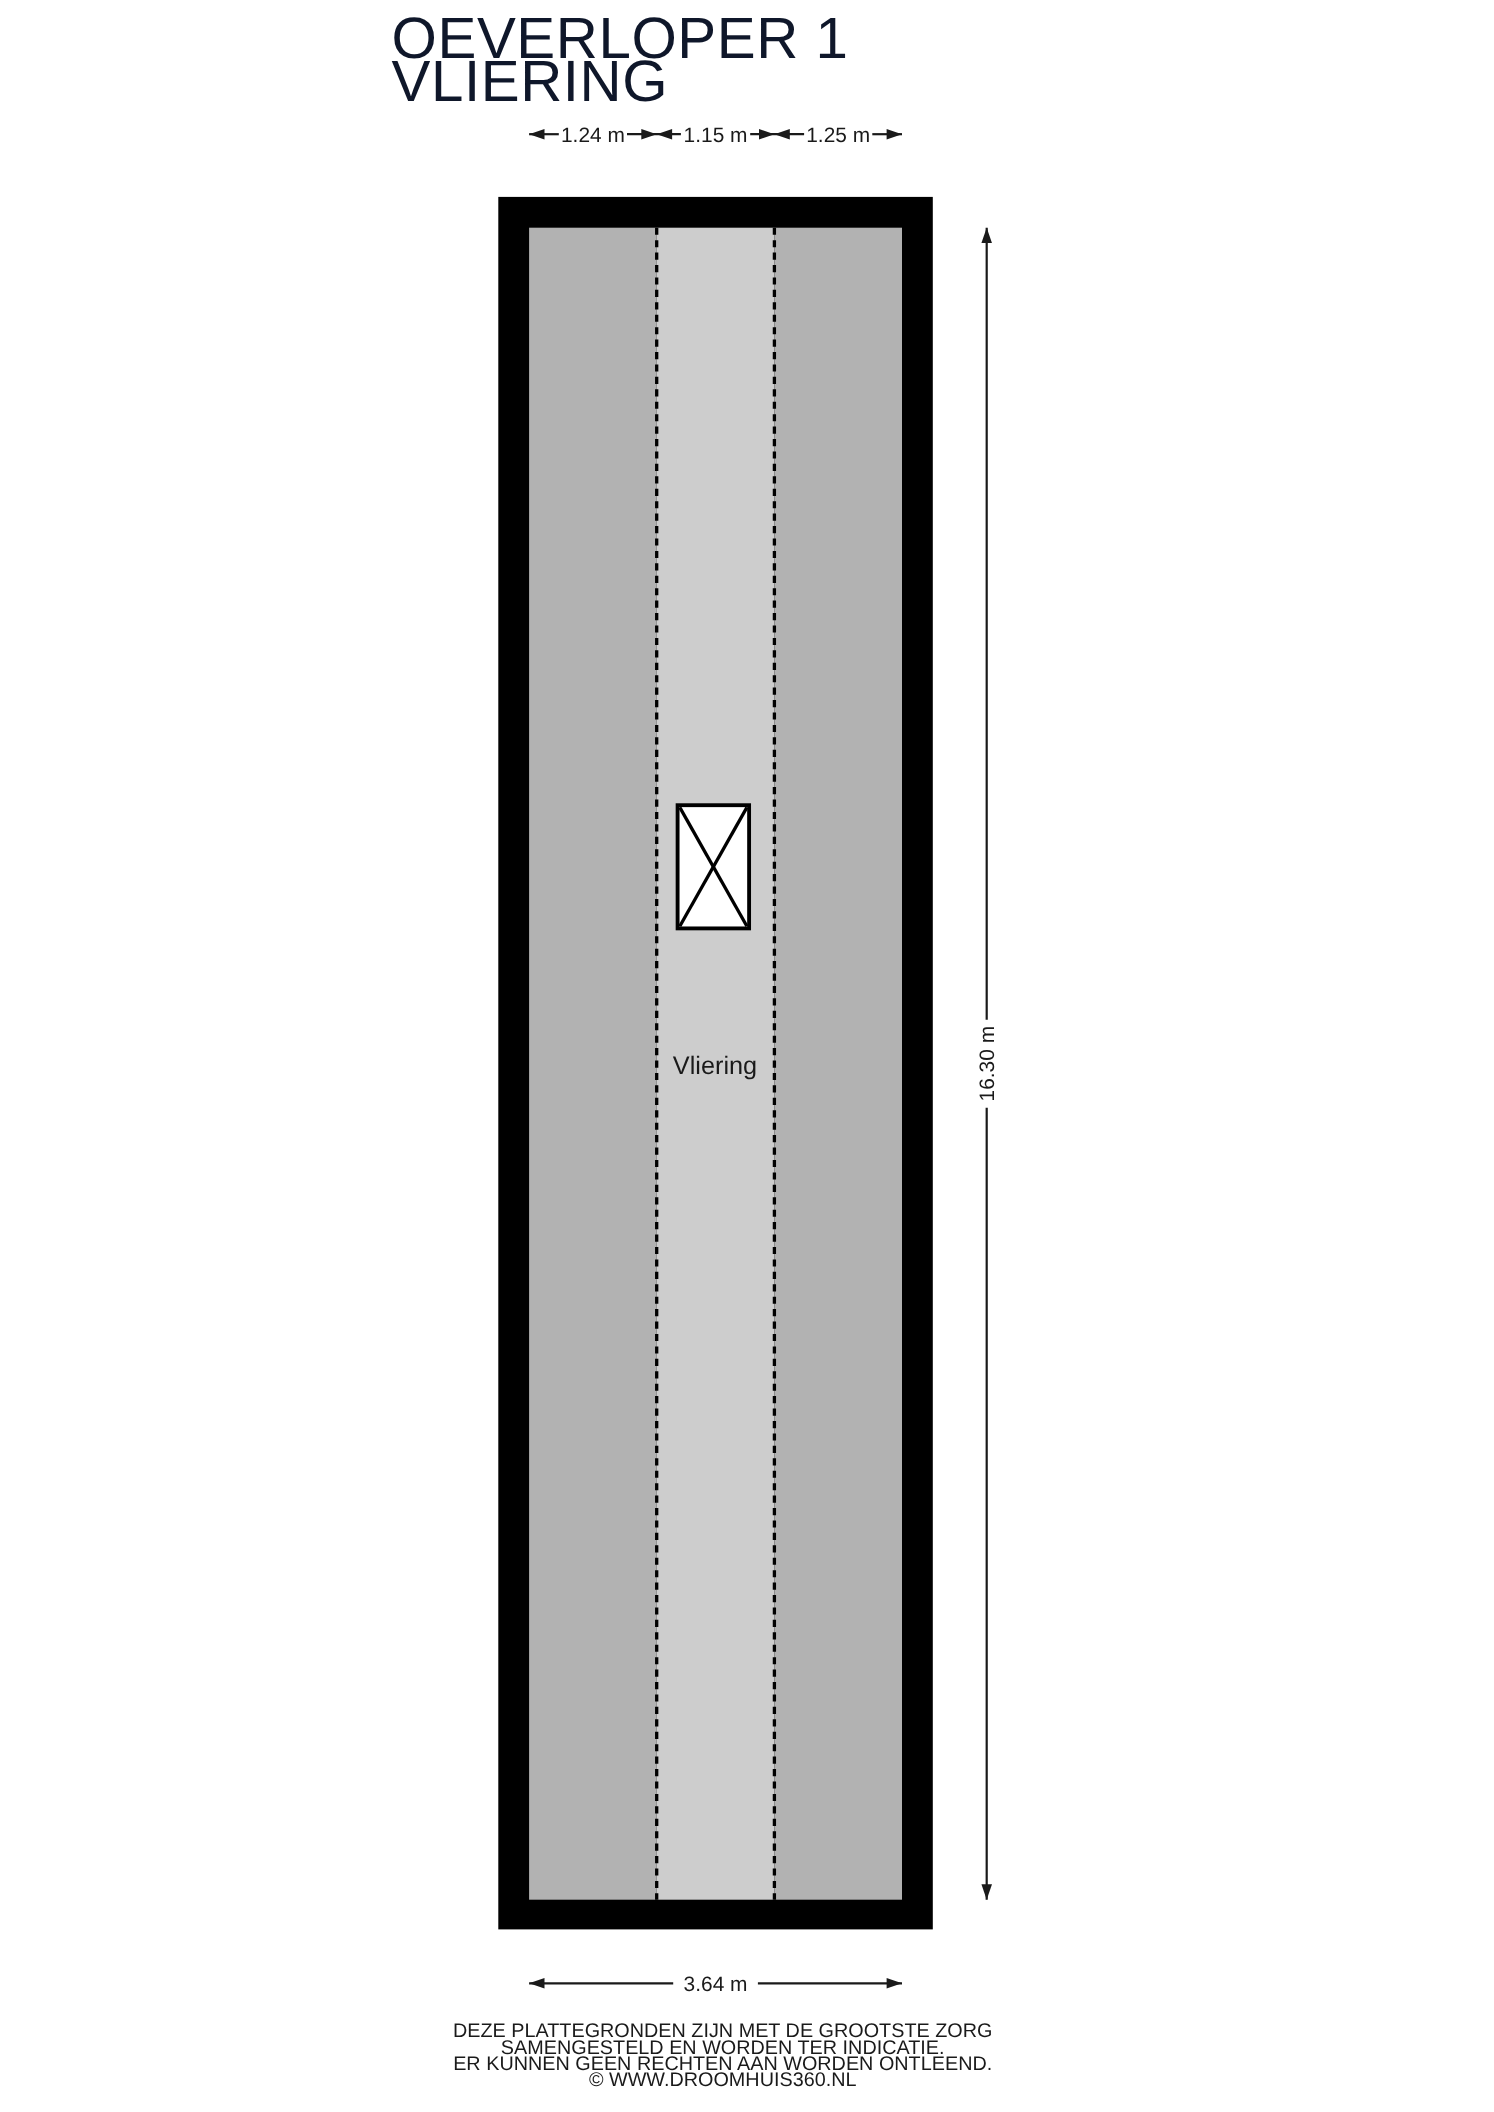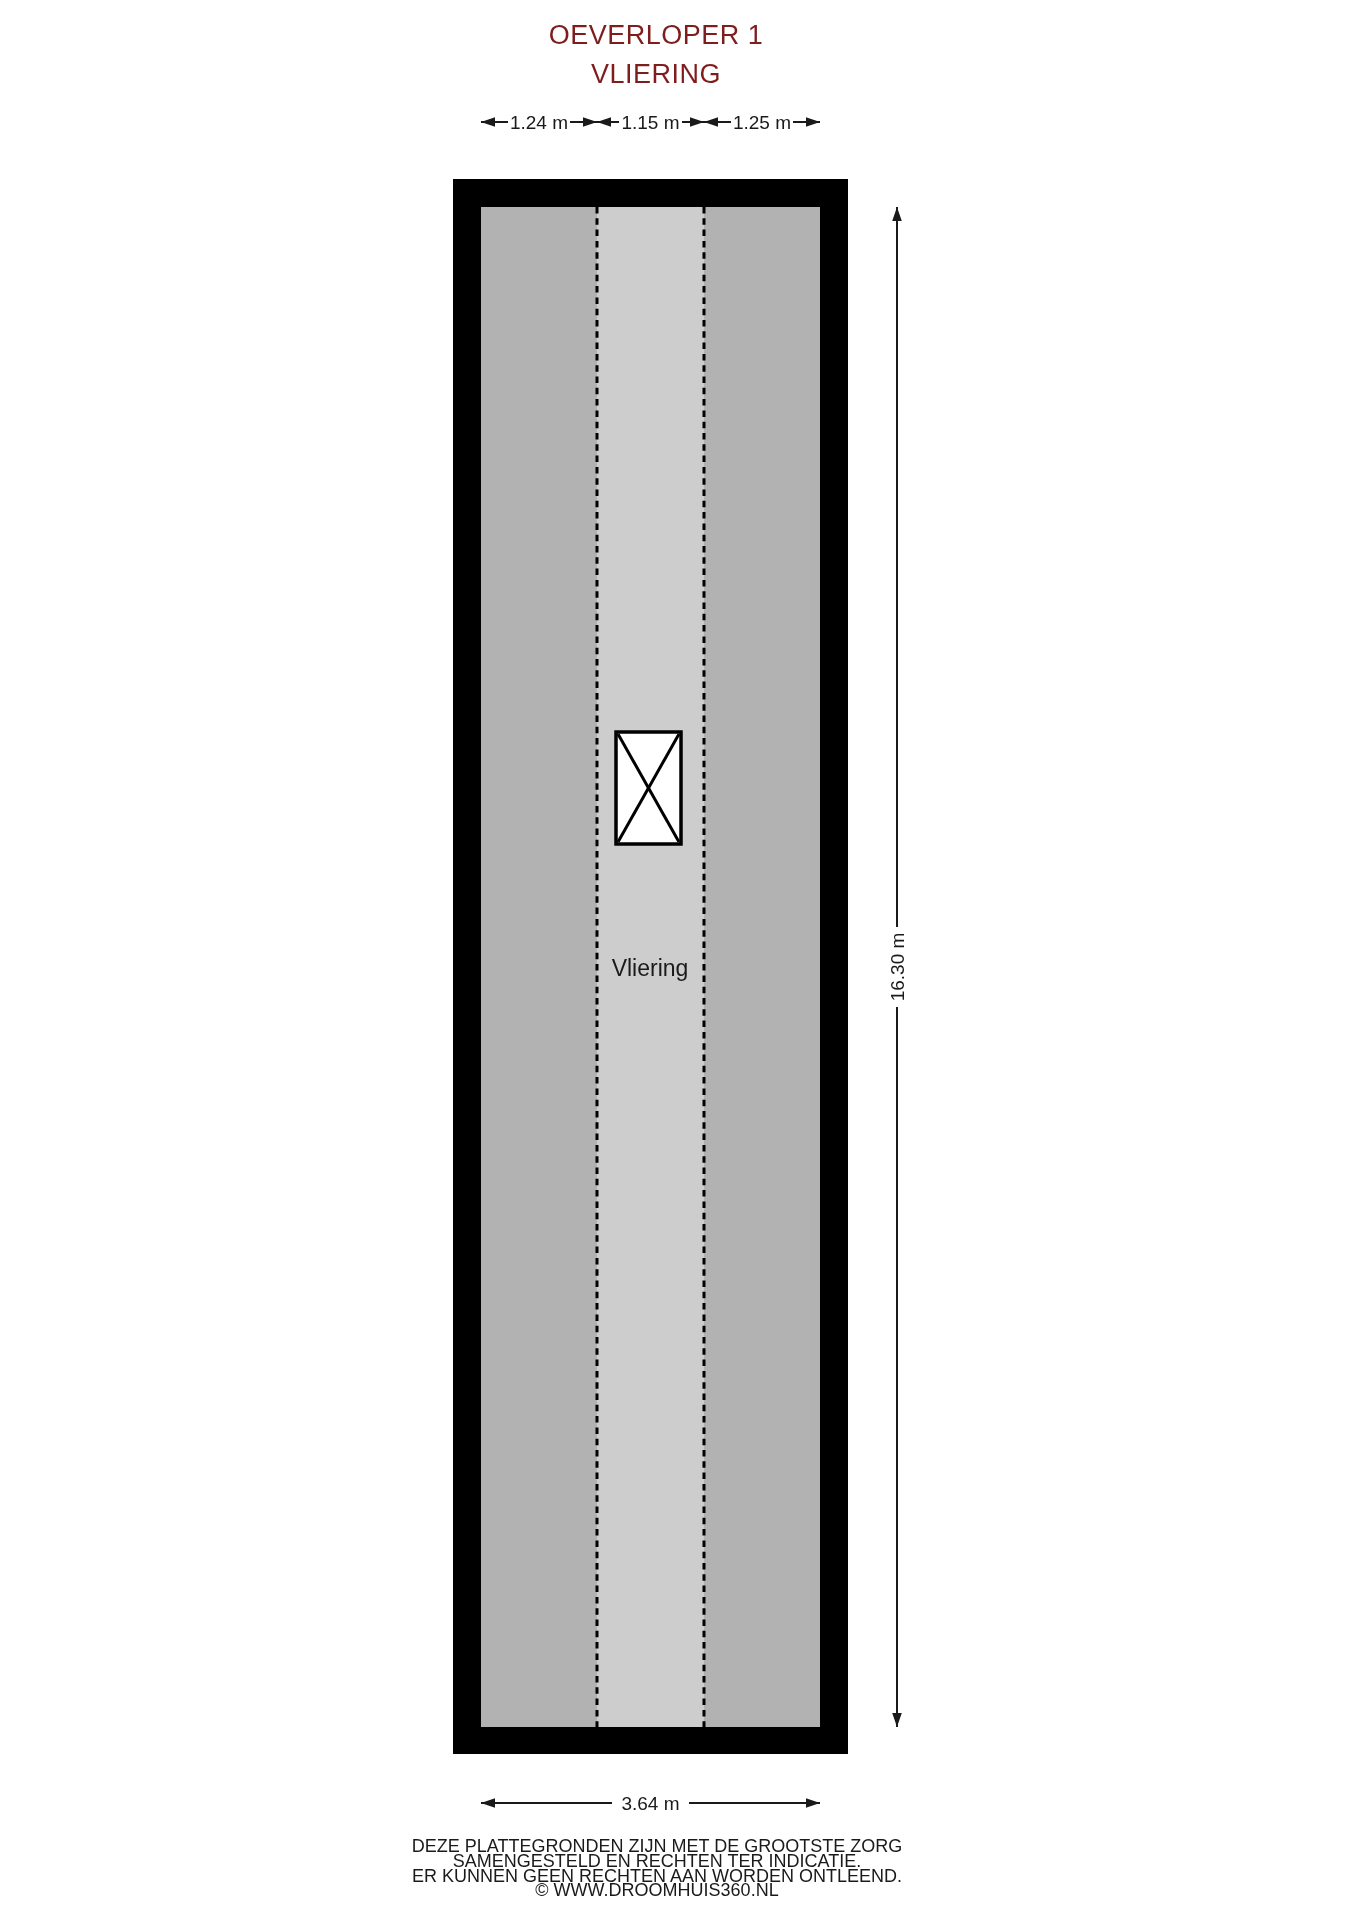--- a/index.html
+++ b/index.html
@@ -9,23 +9,22 @@
     height: 1920px;
     background: #ffffff;
     font-family: "Liberation Sans", sans-serif;
     overflow: hidden;
   }
   .title-block {
     position: absolute;
     top: 16px;
     left: 356px;
     width: 600px;
-    text-align: center;
-    color: #7f1d1d;
-    font-size: 27px;
+    color: #0f172a;
+    font-size: 53px;
     line-height: 39px;
     letter-spacing: 0.5px;
     white-space: nowrap;
   }
   .plan-svg {
     position: absolute;
     left: 0;
     top: 0;
     width: 1358px;
     height: 1920px;
@@ -102,18 +101,18 @@
       <line x1="481" y1="1803" x2="612" y2="1803" stroke-width="2" stroke="#1a1a1a"></line>
       <line x1="689" y1="1803" x2="820" y2="1803" stroke-width="2" stroke="#1a1a1a"></line>
       <polygon points="481,1803 495,1798.2 495,1807.8" fill="#1a1a1a"></polygon>
       <polygon points="820,1803 806,1798.2 806,1807.8" fill="#1a1a1a"></polygon>
       <text class="dim-text" x="650.5" y="1810" text-anchor="middle" fill="#1a1a1a">3.64 m</text>
     </g>
   </svg>
 
   <div class="footer-block">
     <div>DEZE PLATTEGRONDEN ZIJN MET DE GROOTSTE ZORG</div>
-    <div>SAMENGESTELD EN RECHTEN TER INDICATIE.</div>
+    <div>SAMENGESTELD EN WORDEN TER INDICATIE.</div>
     <div>ER KUNNEN GEEN RECHTEN AAN WORDEN ONTLEEND.</div>
     <div>© WWW.DROOMHUIS360.NL</div>
   </div>
 
 </div>
 
 </body></html>

